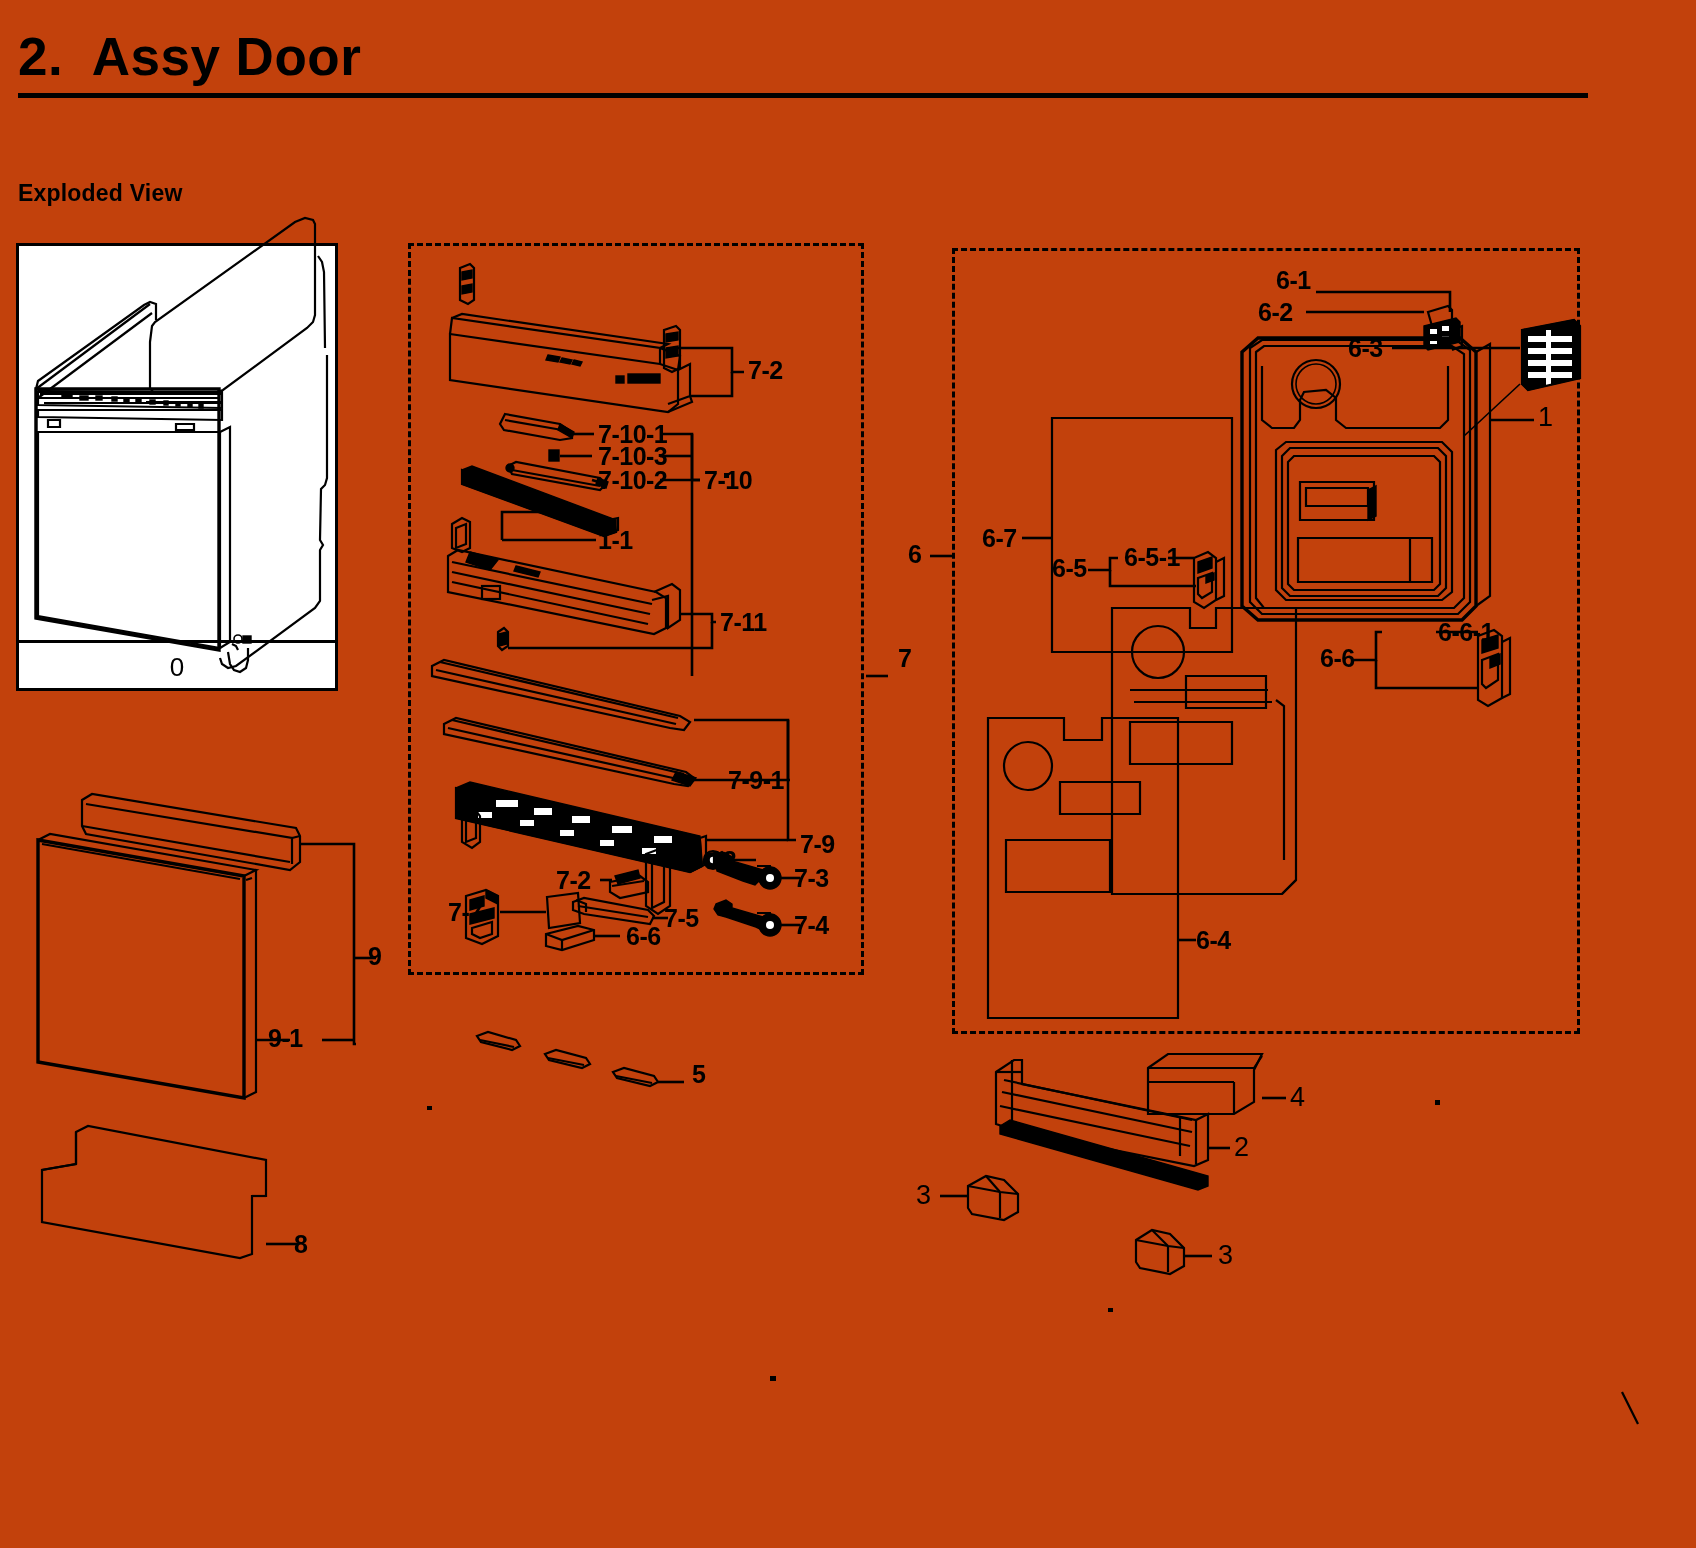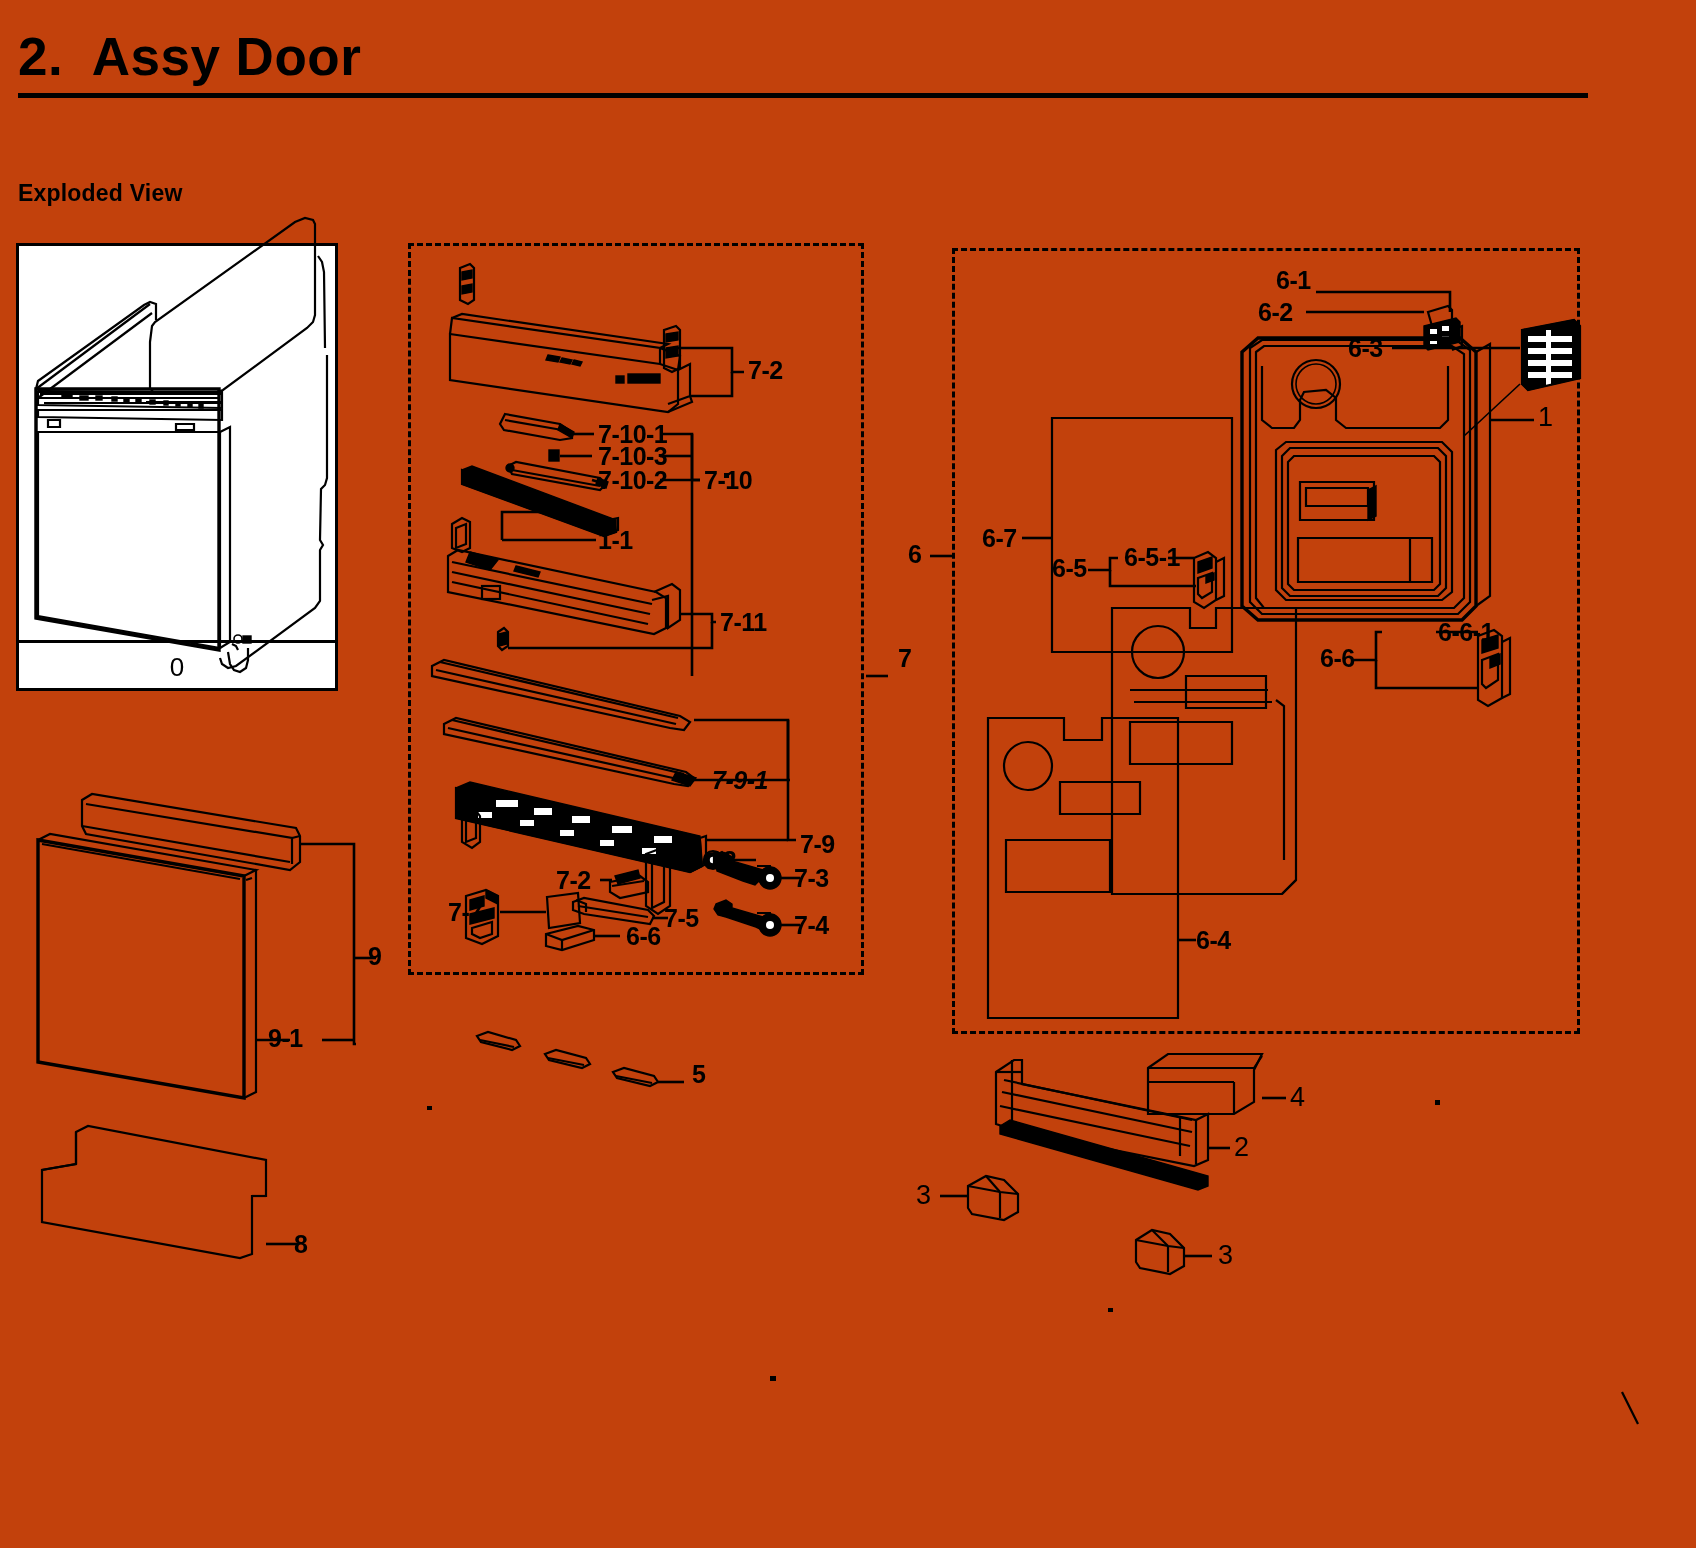--- a/index.html
+++ b/index.html
@@ -600,21 +600,21 @@
 
   </svg>
 
   <div class="callout" style="left:748px; top:358px;">7-2</div>
   <div class="callout" style="left:598px; top:422px;">7-10-1</div>
   <div class="callout" style="left:598px; top:444px;">7-10-3</div>
   <div class="callout" style="left:598px; top:468px;">7-10-2</div>
   <div class="callout" style="left:704px; top:468px;">7-10</div>
   <div class="callout" style="left:598px; top:528px;">1-1</div>
   <div class="callout" style="left:720px; top:610px;">7-11</div>
-  <div class="callout" style="left:712px; top:768px;font-style:italic;">7-9-1</div>
+  <div class="callout" style="left:728px; top:768px;">7-9-1</div>
   <div class="callout" style="left:800px; top:832px;">7-9</div>
   <div class="callout" style="left:688px; top:848px;">7-12</div>
   <div class="callout" style="left:448px; top:900px;">7-7</div>
   <div class="callout" style="left:556px; top:868px;">7-2</div>
   <div class="callout" style="left:664px; top:906px;">7-5</div>
   <div class="callout" style="left:626px; top:924px;">6-6</div>
   <div class="callout" style="left:794px; top:866px;">7-3</div>
   <div class="callout" style="left:794px; top:913px;">7-4</div>
   <div class="callout" style="left:898px; top:646px;">7</div>
   <div class="callout" style="left:692px; top:1062px;">5</div>

